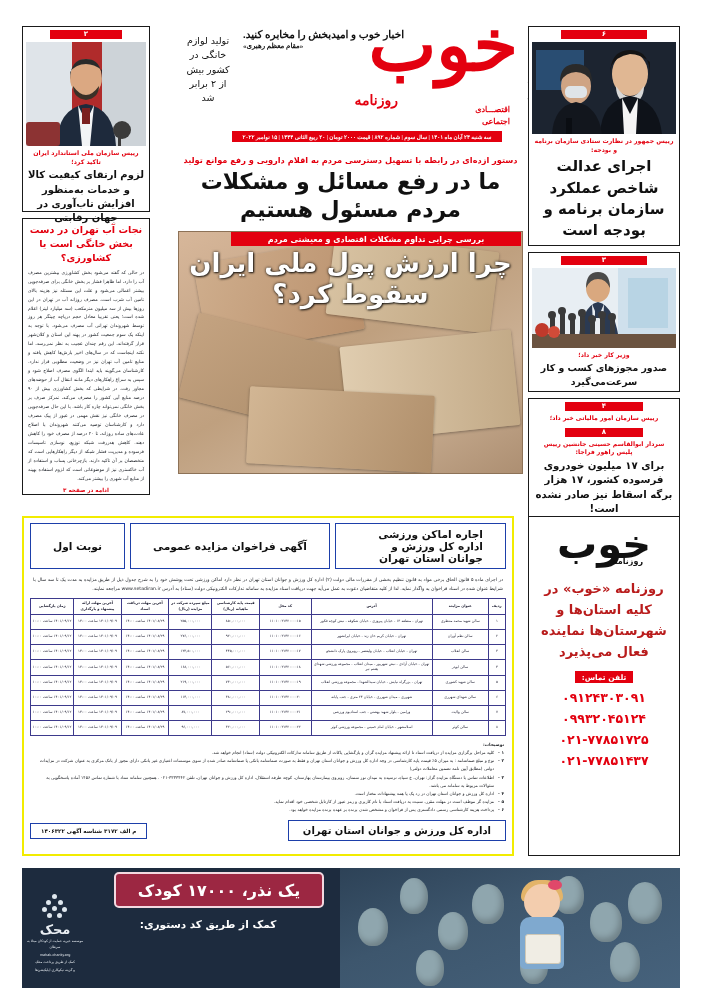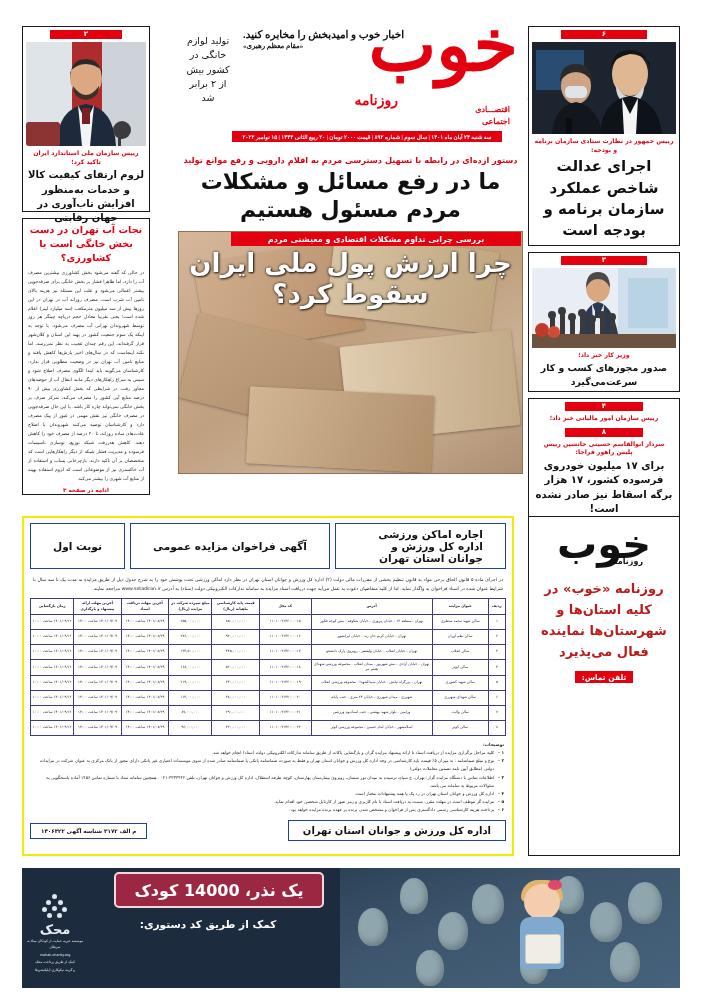--- a/index.html
+++ b/index.html
@@ -488,20 +488,26 @@
     </div>
   </div>
 
   <div class="promo">
     <div>
       <div class="promo-logo">خوب</div>
       <div class="promo-logo-sub">روزنامه</div>
     </div>
     <div class="promo-text">روزنامه «خوب» در کلیه استان‌ها و شهرستان‌ها نماینده فعال می‌پذیرد</div>
     <div class="promo-tel">تلفن تماس:</div>
+    <div id="promo-phones">
+        <div class="promo-num">۰۹۱۲۴۳۰۳۰۹۱</div>
+        <div class="promo-num">۰۹۹۳۲۰۴۵۱۲۴</div>
+        <div class="promo-num">۰۲۱-۷۷۸۵۱۷۲۵</div>
+        <div class="promo-num">۰۲۱-۷۷۸۵۱۴۳۷</div>
+      </div>
   </div>
 
   <div class="charity">
     <div class="charity-art">
       <div class="blob" style="right:18px;top:14px;width:34px;height:42px;"></div>
       <div class="blob" style="right:58px;top:34px;width:32px;height:40px;"></div>
       <div class="blob" style="right:96px;top:8px;width:30px;height:38px;"></div>
       <div class="blob" style="right:176px;top:16px;width:32px;height:40px;"></div>
       <div class="blob" style="right:212px;top:44px;width:30px;height:38px;"></div>
       <div class="blob" style="right:252px;top:10px;width:28px;height:36px;"></div>
@@ -511,21 +517,21 @@
       <div class="blob" style="right:236px;top:82px;width:28px;height:36px;"></div>
       <div class="girl">
         <div class="girl-hair"></div>
         <div class="girl-head"></div>
         <div class="girl-bow"></div>
         <div class="girl-body"></div>
         <div class="girl-box"></div>
       </div>
     </div>
 
-    <div class="charity-pill">یک نذر، 14000 کودک</div>
+    <div class="charity-pill">یک نذر، ۱۷۰۰۰ کودک</div>
     <div class="charity-label">کمک از طریق کد دستوری:</div>
 
     <div class="mahak">
       <div class="mahak-mark">
         <span style="left:10px;top:0;"></span>
           <span style="left:4px;top:6px;"></span>
           <span style="left:16px;top:6px;"></span>
         <span style="left:0;top:13px;"></span>
           <span style="left:10px;top:12px;"></span>
           <span style="left:20px;top:13px;"></span>

